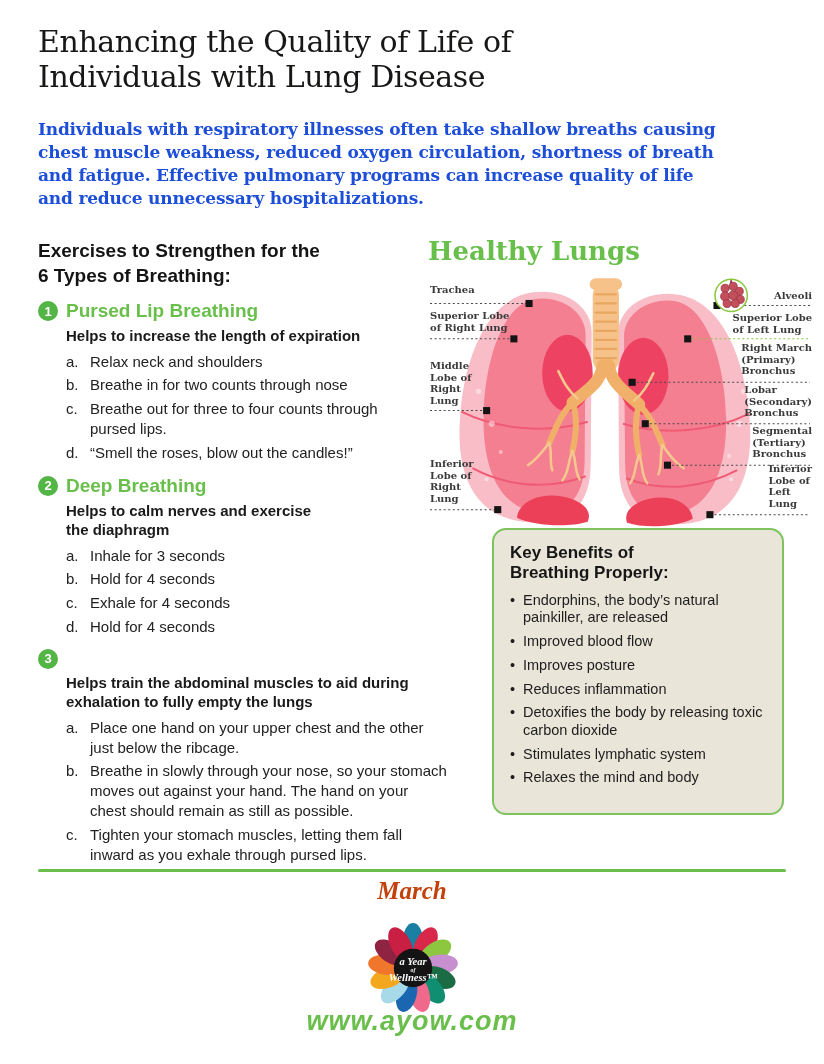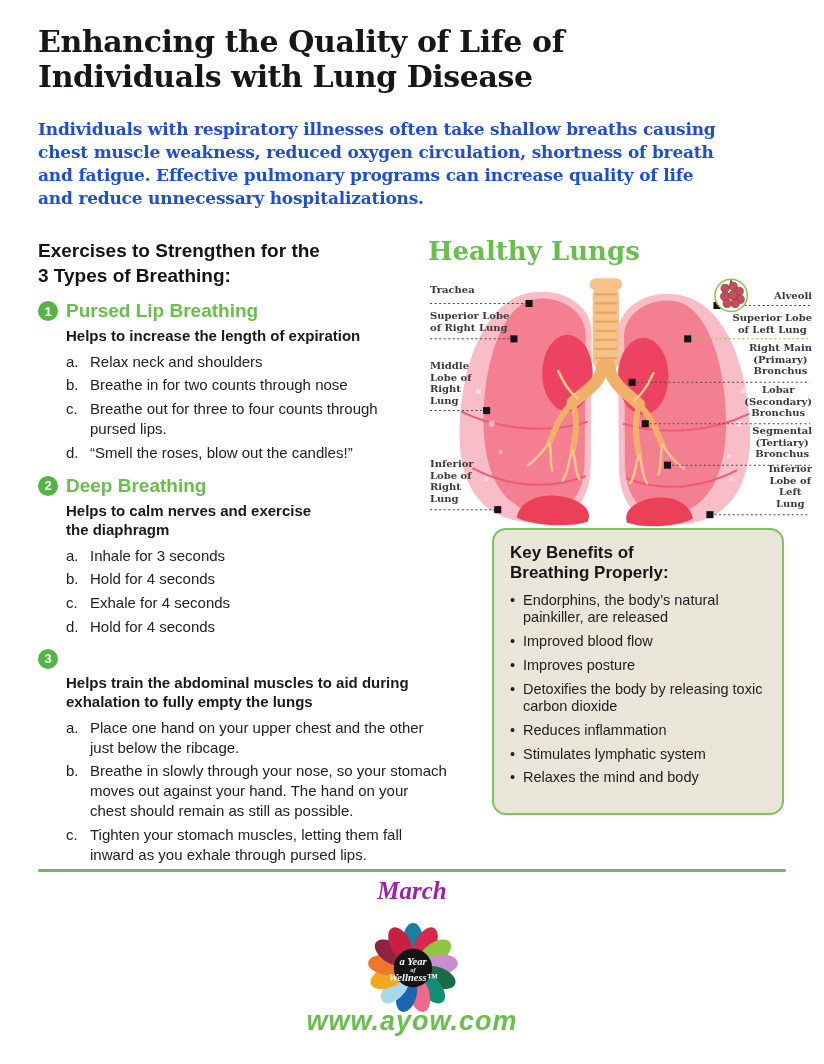--- a/index.html
+++ b/index.html
@@ -2,21 +2,21 @@
 <html><head>
 <meta charset="utf-8">
 <style>
   * { margin:0; padding:0; box-sizing:border-box; }
   html,body { width:824px; height:1064px; background:#ffffff; overflow:hidden;
     font-family:"Liberation Sans", sans-serif; color:#262626; position:relative; }
   .pre { white-space:pre-line; }
 
   
   #title { position:absolute; left:38px; top:24px; width:760px;
-    font-family:"DejaVu Serif", serif; font-weight:700; font-size:30px;
+    font-family:"DejaVu Serif", serif; font-weight:400; font-size:30px;
     line-height:1.18; color:#181716; letter-spacing:-0.4px; }
   #intro { position:absolute; left:38px; top:118px; width:772px;
     font-family:"DejaVu Serif", serif; font-weight:700; font-size:17px;
     line-height:1.36; color:#1d4ed8; letter-spacing:-0.2px; }
 
   
   #exercises { position:absolute; left:38px; top:238px; width:410px; }
   .ex-heading { font-size:19px; font-weight:700; line-height:1.32; color:#141414; margin-bottom:10px; }
   .section { margin-top:12px; }
   .sec-head { display:flex; align-items:center; gap:8px; margin-bottom:4px; }
@@ -32,21 +32,21 @@
 
   
   #diagram { position:absolute; left:428px; top:236px; width:384px; }
   .diagram-title { text-align:left; font-family:"DejaVu Serif", serif; font-weight:700;
     font-size:26px; color:#68bf4a; margin-bottom:6px; }
   .diagram-wrap { position:relative; width:384px; height:258px; }
   .diagram-wrap svg { position:absolute; left:0; top:0; }
   .dlabel { position:absolute; font-family:"DejaVu Serif", serif; font-weight:700;
     font-size:10px; line-height:1.15; color:#3a3a3a; white-space:pre-line; }
   .dl-left  { left:2px; text-align:left; }
-  .dl-right { right:0; text-align:center; }
+  .dl-right { right:0; text-align:left; }
   #lbl-trachea { top:12px; }
   #lbl-sup-right { top:38px; }
   #lbl-mid-right { top:88px; }
   #lbl-inf-right { top:186px; }
   #lbl-alveoli { top:18px; }
   #lbl-sup-left { top:40px; }
   #lbl-right-main { top:70px; }
   #lbl-lobar { top:112px; }
   #lbl-segmental { top:153px; }
   #lbl-inf-left { top:191px; }
@@ -58,39 +58,39 @@
   .ben-list { list-style:none; }
   .ben-list li { position:relative; padding-left:13px; font-size:14.5px; line-height:1.22;
     margin-bottom:6px; color:#1d1d1d; }
   .ben-list li::before { content:"•"; position:absolute; left:0; top:0; }
 
   
   #footer-rule { position:absolute; left:38px; top:869px; width:748px; height:3px;
     background:#6abf4c; border-radius:2px; }
   #march { position:absolute; left:0; right:0; top:877px; text-align:center;
     font-family:"Liberation Serif", serif; font-style:italic; font-weight:700;
-    font-size:25px; color:#a21caf; }
+    font-size:25px; color:#c2410c; }
   #flower { position:absolute; left:365px; top:920px; width:96px; height:96px; }
   #website { position:absolute; left:0; right:0; top:1006px; text-align:center;
     font-family:Liberation Sans, sans-serif; font-style:italic; font-weight:700;
     font-size:27px; color:#6abf4c; letter-spacing:1px; }
 </style>
 </head>
 <body>
 
 <h1 id="title" class="pre">Enhancing the Quality of Life of
 Individuals with Lung Disease</h1>
 <p id="intro" class="pre">Individuals with respiratory illnesses often take shallow breaths causing
 chest muscle weakness, reduced oxygen circulation, shortness of breath
 and fatigue. Effective pulmonary programs can increase quality of life
 and reduce unnecessary hospitalizations.</p>
 
 <div id="exercises">
   <h2 class="ex-heading pre">Exercises to Strengthen for the
-3 Types of Breathing:</h2>
+6 Types of Breathing:</h2>
 
   <div class="section sec-1">
     <div class="sec-head">
       <span class="num-badge">1</span>
       <span class="sec-title">Pursed Lip Breathing</span>
     </div>
     <div class="sec-sub pre">Helps to increase the length of expiration</div>
     <div class="steps">
       <div class="step">
           <span class="step-label">a.</span>
@@ -279,21 +279,21 @@
 Lobe of
 Right
 Lung</div>
     <div class="dlabel dl-left pre" id="lbl-inf-right">Inferior
 Lobe of
 Right
 Lung</div>
     <div class="dlabel dl-right pre" id="lbl-alveoli">Alveoli</div>
     <div class="dlabel dl-right pre" id="lbl-sup-left">Superior Lobe
 of Left Lung</div>
-    <div class="dlabel dl-right pre" id="lbl-right-main">Right Main
+    <div class="dlabel dl-right pre" id="lbl-right-main">Right March
 (Primary)
 Bronchus</div>
     <div class="dlabel dl-right pre" id="lbl-lobar">Lobar
 (Secondary)
 Bronchus</div>
     <div class="dlabel dl-right pre" id="lbl-segmental">Segmental
 (Tertiary)
 Bronchus</div>
     <div class="dlabel dl-right pre" id="lbl-inf-left">Inferior
 Lobe of
@@ -302,22 +302,22 @@
   </div>
 </div>
 
 <div id="benefits">
   <div class="ben-title pre">Key Benefits of
 Breathing Properly:</div>
   <ul class="ben-list">
     <li>Endorphins, the body’s natural painkiller, are released</li>
     <li>Improved blood flow</li>
     <li>Improves posture</li>
+    <li>Reduces inflammation</li>
     <li>Detoxifies the body by releasing toxic carbon dioxide</li>
-    <li>Reduces inflammation</li>
     <li>Stimulates lymphatic system</li>
     <li>Relaxes the mind and body</li>
   </ul>
 </div>
 
 <div id="footer-rule"></div>
 <div id="march">March</div>
 
 <svg id="flower" viewBox="0 0 100 100">
   <g>

